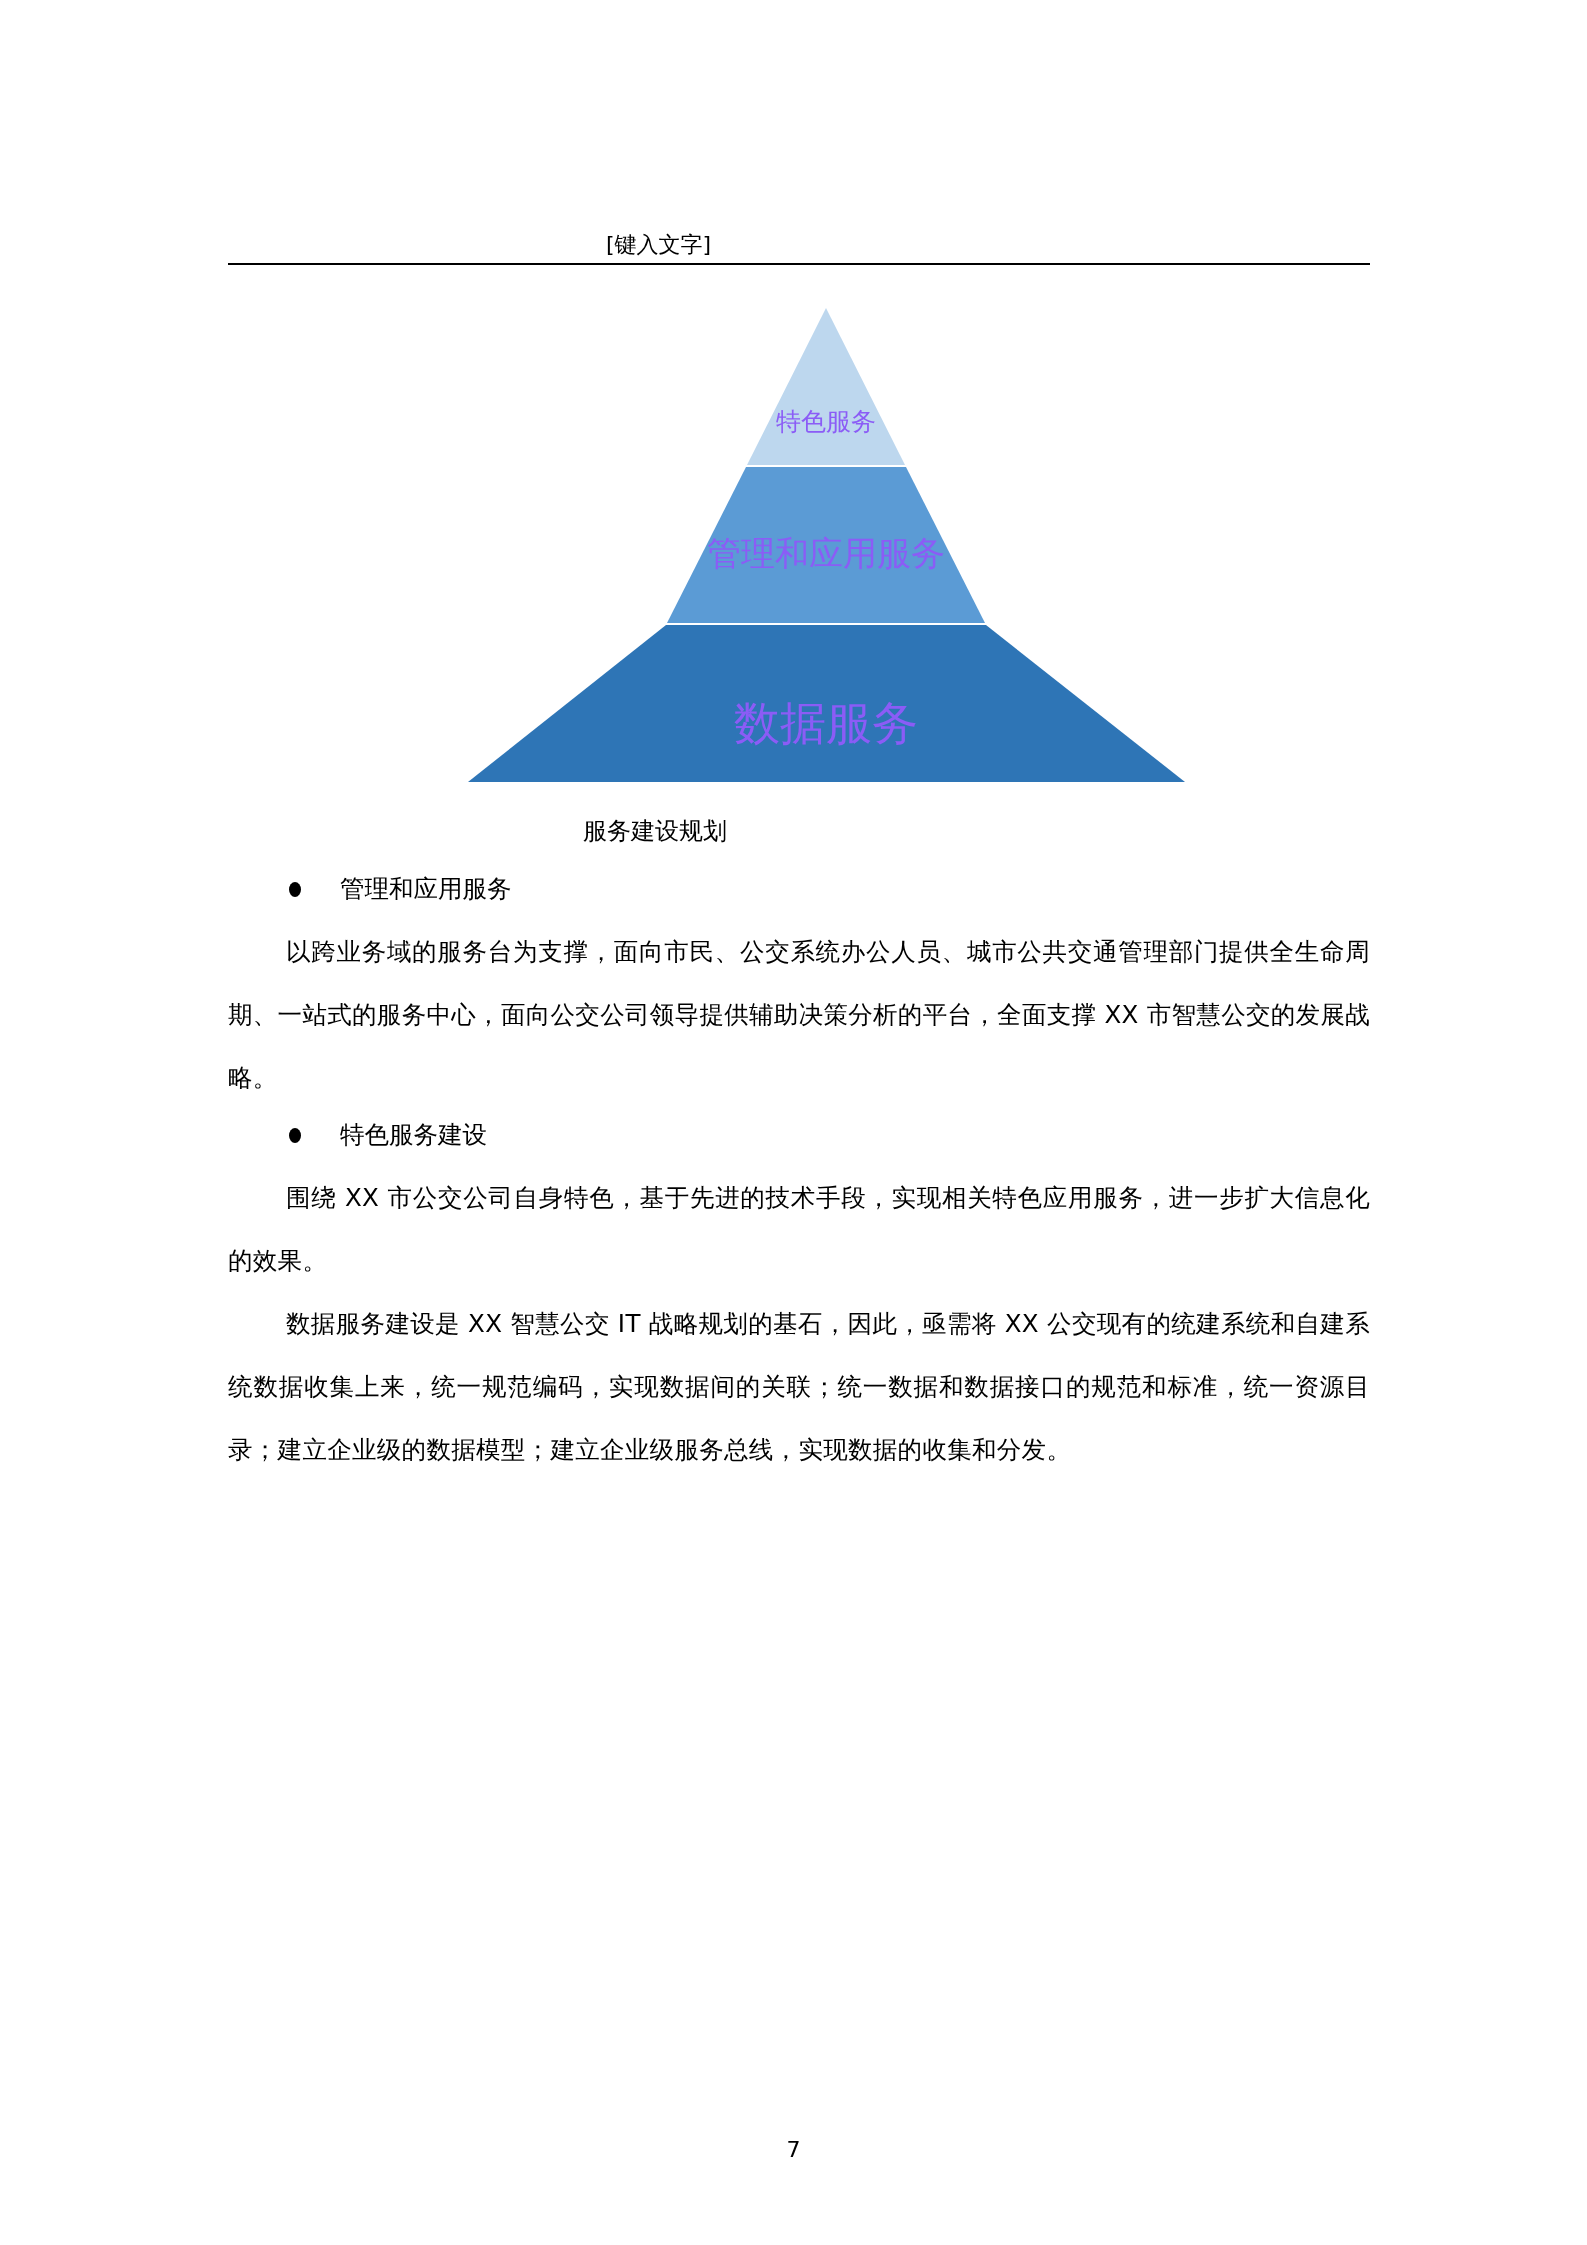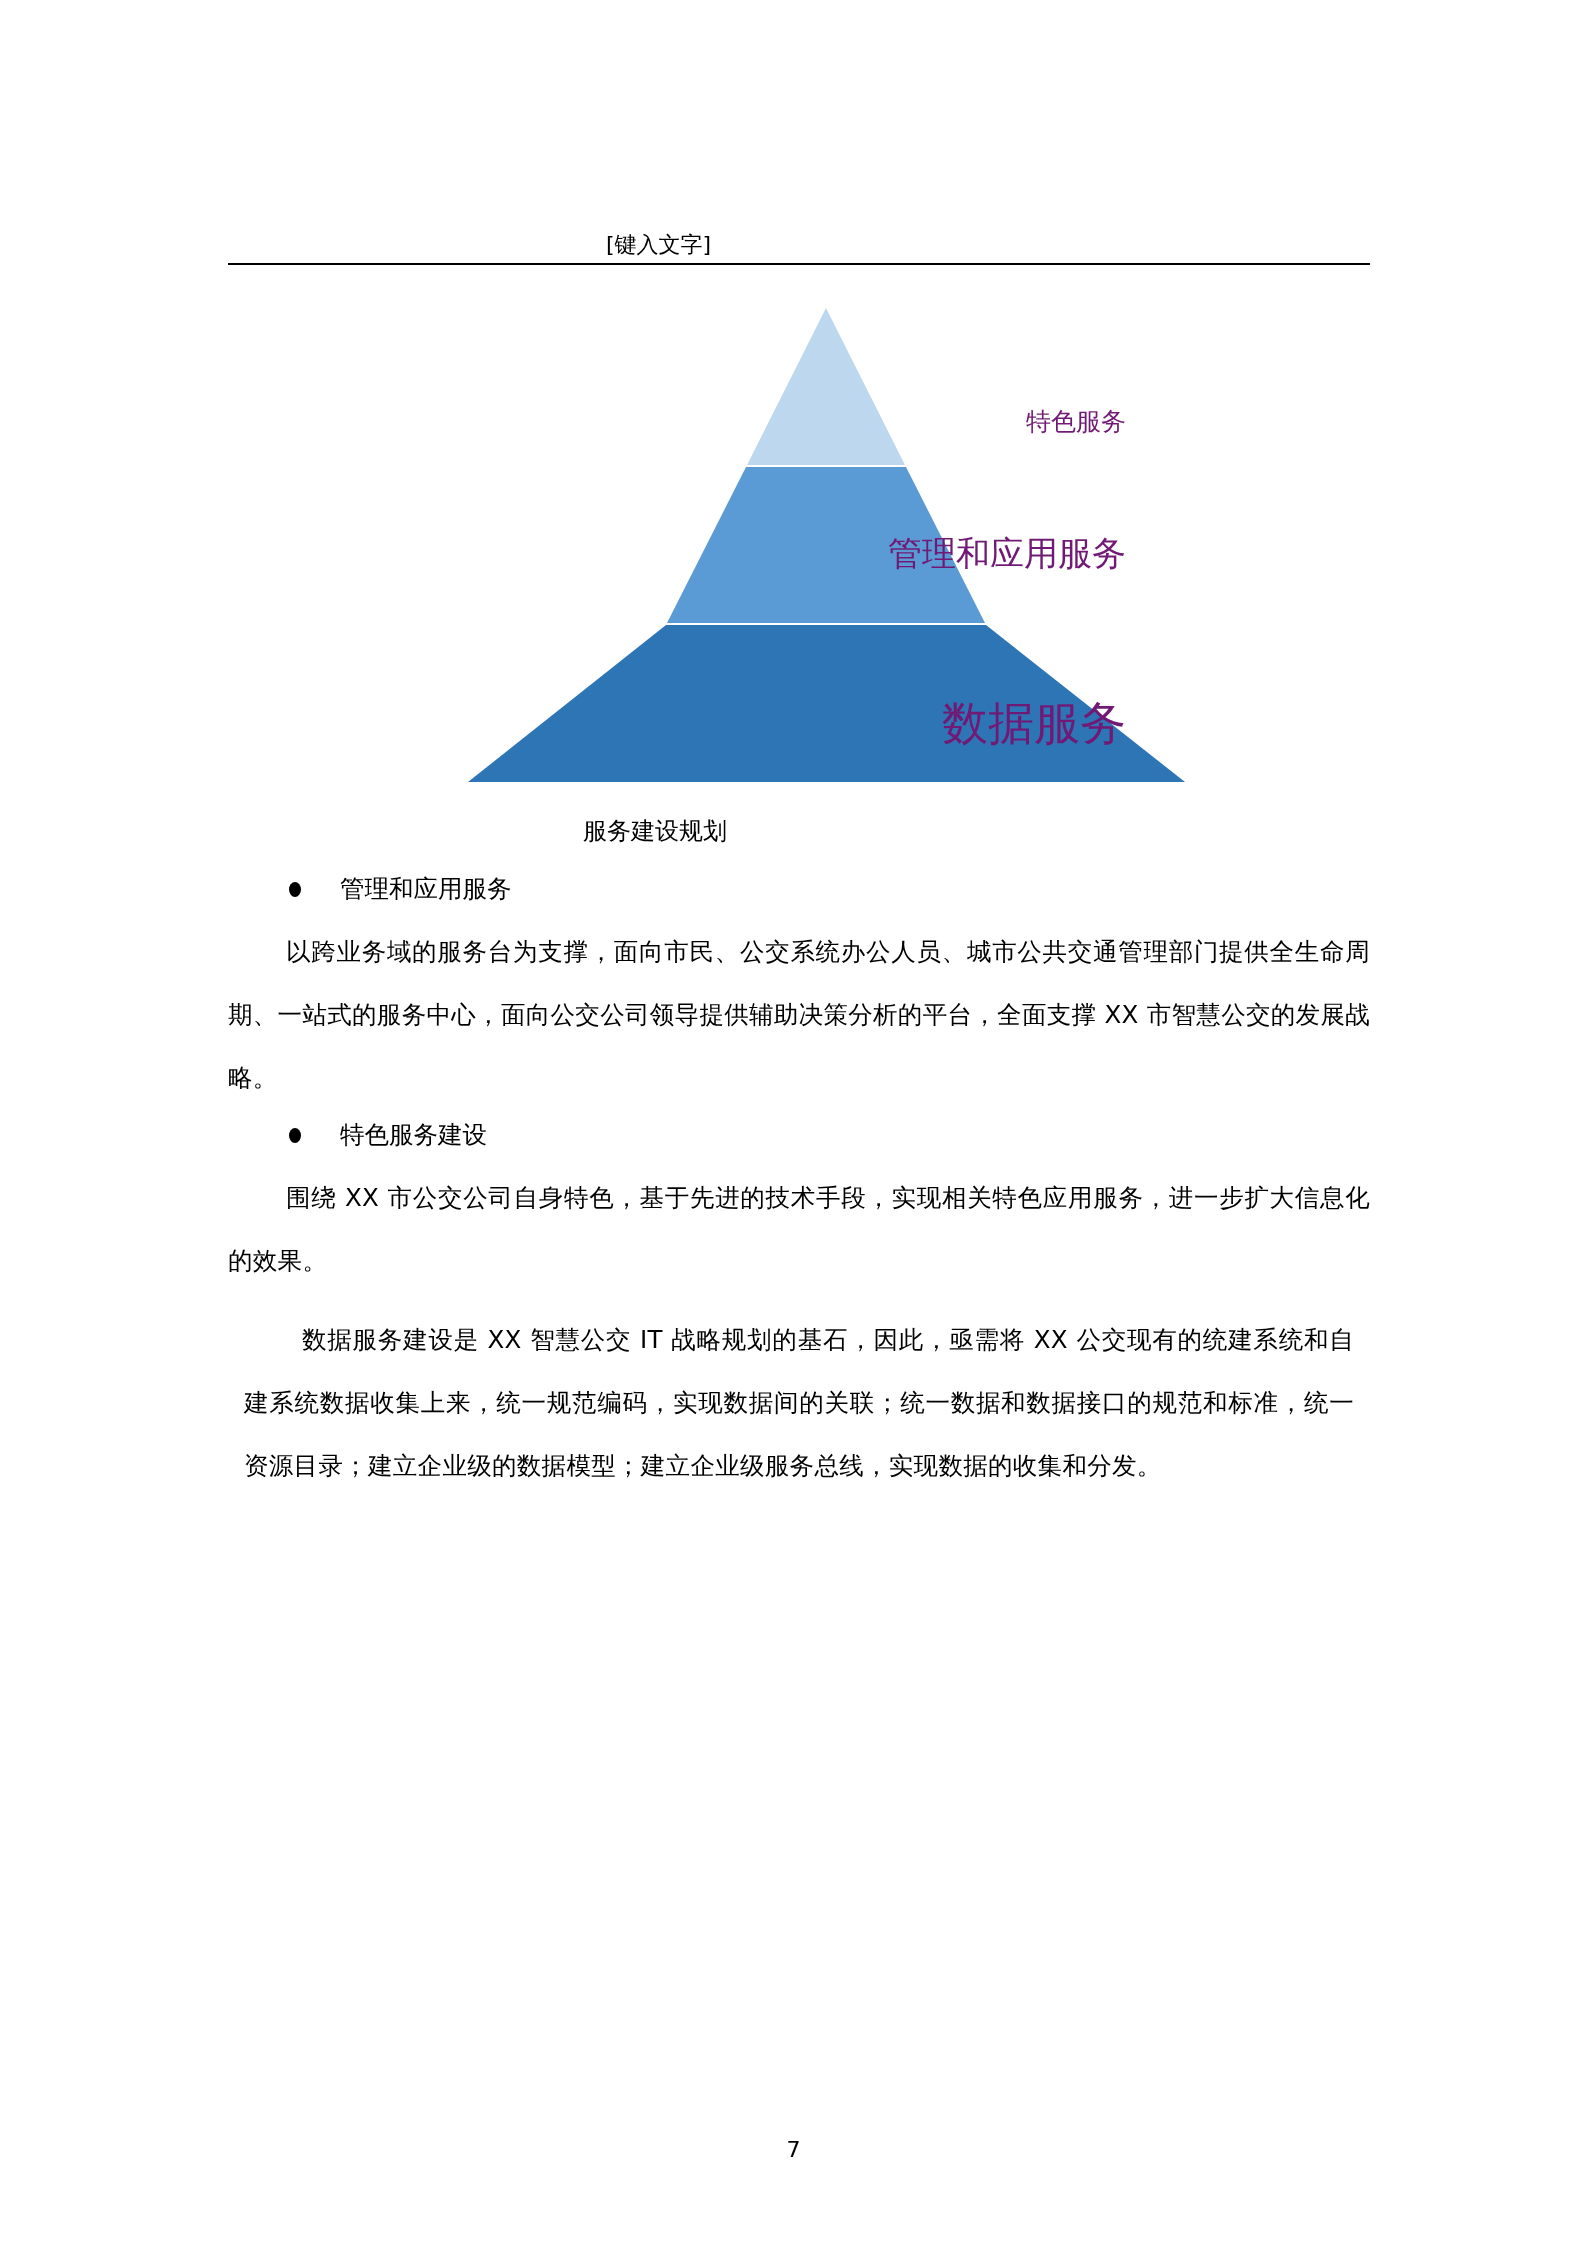--- a/index.html
+++ b/index.html
@@ -2,21 +2,21 @@
 <html><head>
 <meta charset="utf-8">
 <style>
   html, body { margin:0; padding:0; background:#ffffff; }
   body { width:1587px; height:2245px; position:relative; overflow:hidden;
          font-family:"DejaVu Sans","Liberation Sans",sans-serif; color:#000; }
   .header-text { position:absolute; left:0; width:1317px; top:230px; text-align:center;
                  font-size:22px; line-height:30px; }
   .header-rule { position:absolute; left:228px; width:1142px; top:263px; height:2px; background:#000; }
   .pyramid { position:absolute; left:0; top:0; width:1587px; height:800px; }
-  .pyr-label { position:absolute; text-align:right; width:600px; left:526px; color:#701a75; }
+  .pyr-label { position:absolute; text-align:center; width:600px; left:526px; color:#8b5cf6; }
   .pyr-top { top:404px; font-size:25px; line-height:36px; }
   .pyr-mid { top:530px; font-size:34px; line-height:46px; }
   .pyr-bot { top:693px; font-size:46px; line-height:60px; }
   .caption { position:absolute; left:0; width:1310px; top:814px; text-align:center;
              font-size:24px; line-height:34px; }
   .content { position:absolute; left:228px; width:1142px; top:871px; font-size:24.5px; }
   .bullet { position:relative; height:35px; margin-bottom:24px; }
   .bullet .dot { position:absolute; left:61px; top:11px; width:12px; height:15px;
                  border-radius:50%; background:#000; }
   .bullet .btxt { position:absolute; left:112px; top:0; line-height:35px; white-space:nowrap; }
@@ -51,16 +51,16 @@
     <span class="btxt">管理和应用服务</span>
   </div>
 
   <p class="para" style="margin-top:-10px;margin-bottom:8px;">以跨业务域的服务台为支撑，面向市民、公交系统办公人员、城市公共交通管理部门提供全生命周期、一站式的服务中心，面向公交公司领导提供辅助决策分析的平台，全面支撑 XX 市智慧公交的发展战略。</p>
 
   <div class="bullet">
     <span class="dot"></span>
     <span class="btxt">特色服务建设</span>
   </div>
   <p class="para" style="margin-top:-10px;margin-bottom:0;">围绕 XX 市公交公司自身特色，基于先进的技术手段，实现相关特色应用服务，进一步扩大信息化的效果。</p>
-  <p class="para" style="margin:16px;">数据服务建设是 XX 智慧公交 IT 战略规划的基石，因此，亟需将 XX 公交现有的统建系统和自建系统数据收集上来，统一规范编码，实现数据间的关联；统一数据和数据接口的规范和标准，统一资源目录；建立企业级的数据模型；建立企业级服务总线，实现数据的收集和分发。</p>
+  <p class="para" style="margin:0;">数据服务建设是 XX 智慧公交 IT 战略规划的基石，因此，亟需将 XX 公交现有的统建系统和自建系统数据收集上来，统一规范编码，实现数据间的关联；统一数据和数据接口的规范和标准，统一资源目录；建立企业级的数据模型；建立企业级服务总线，实现数据的收集和分发。</p>
 </div>
 
 <div class="page-num">7</div>
 
 </body></html>

